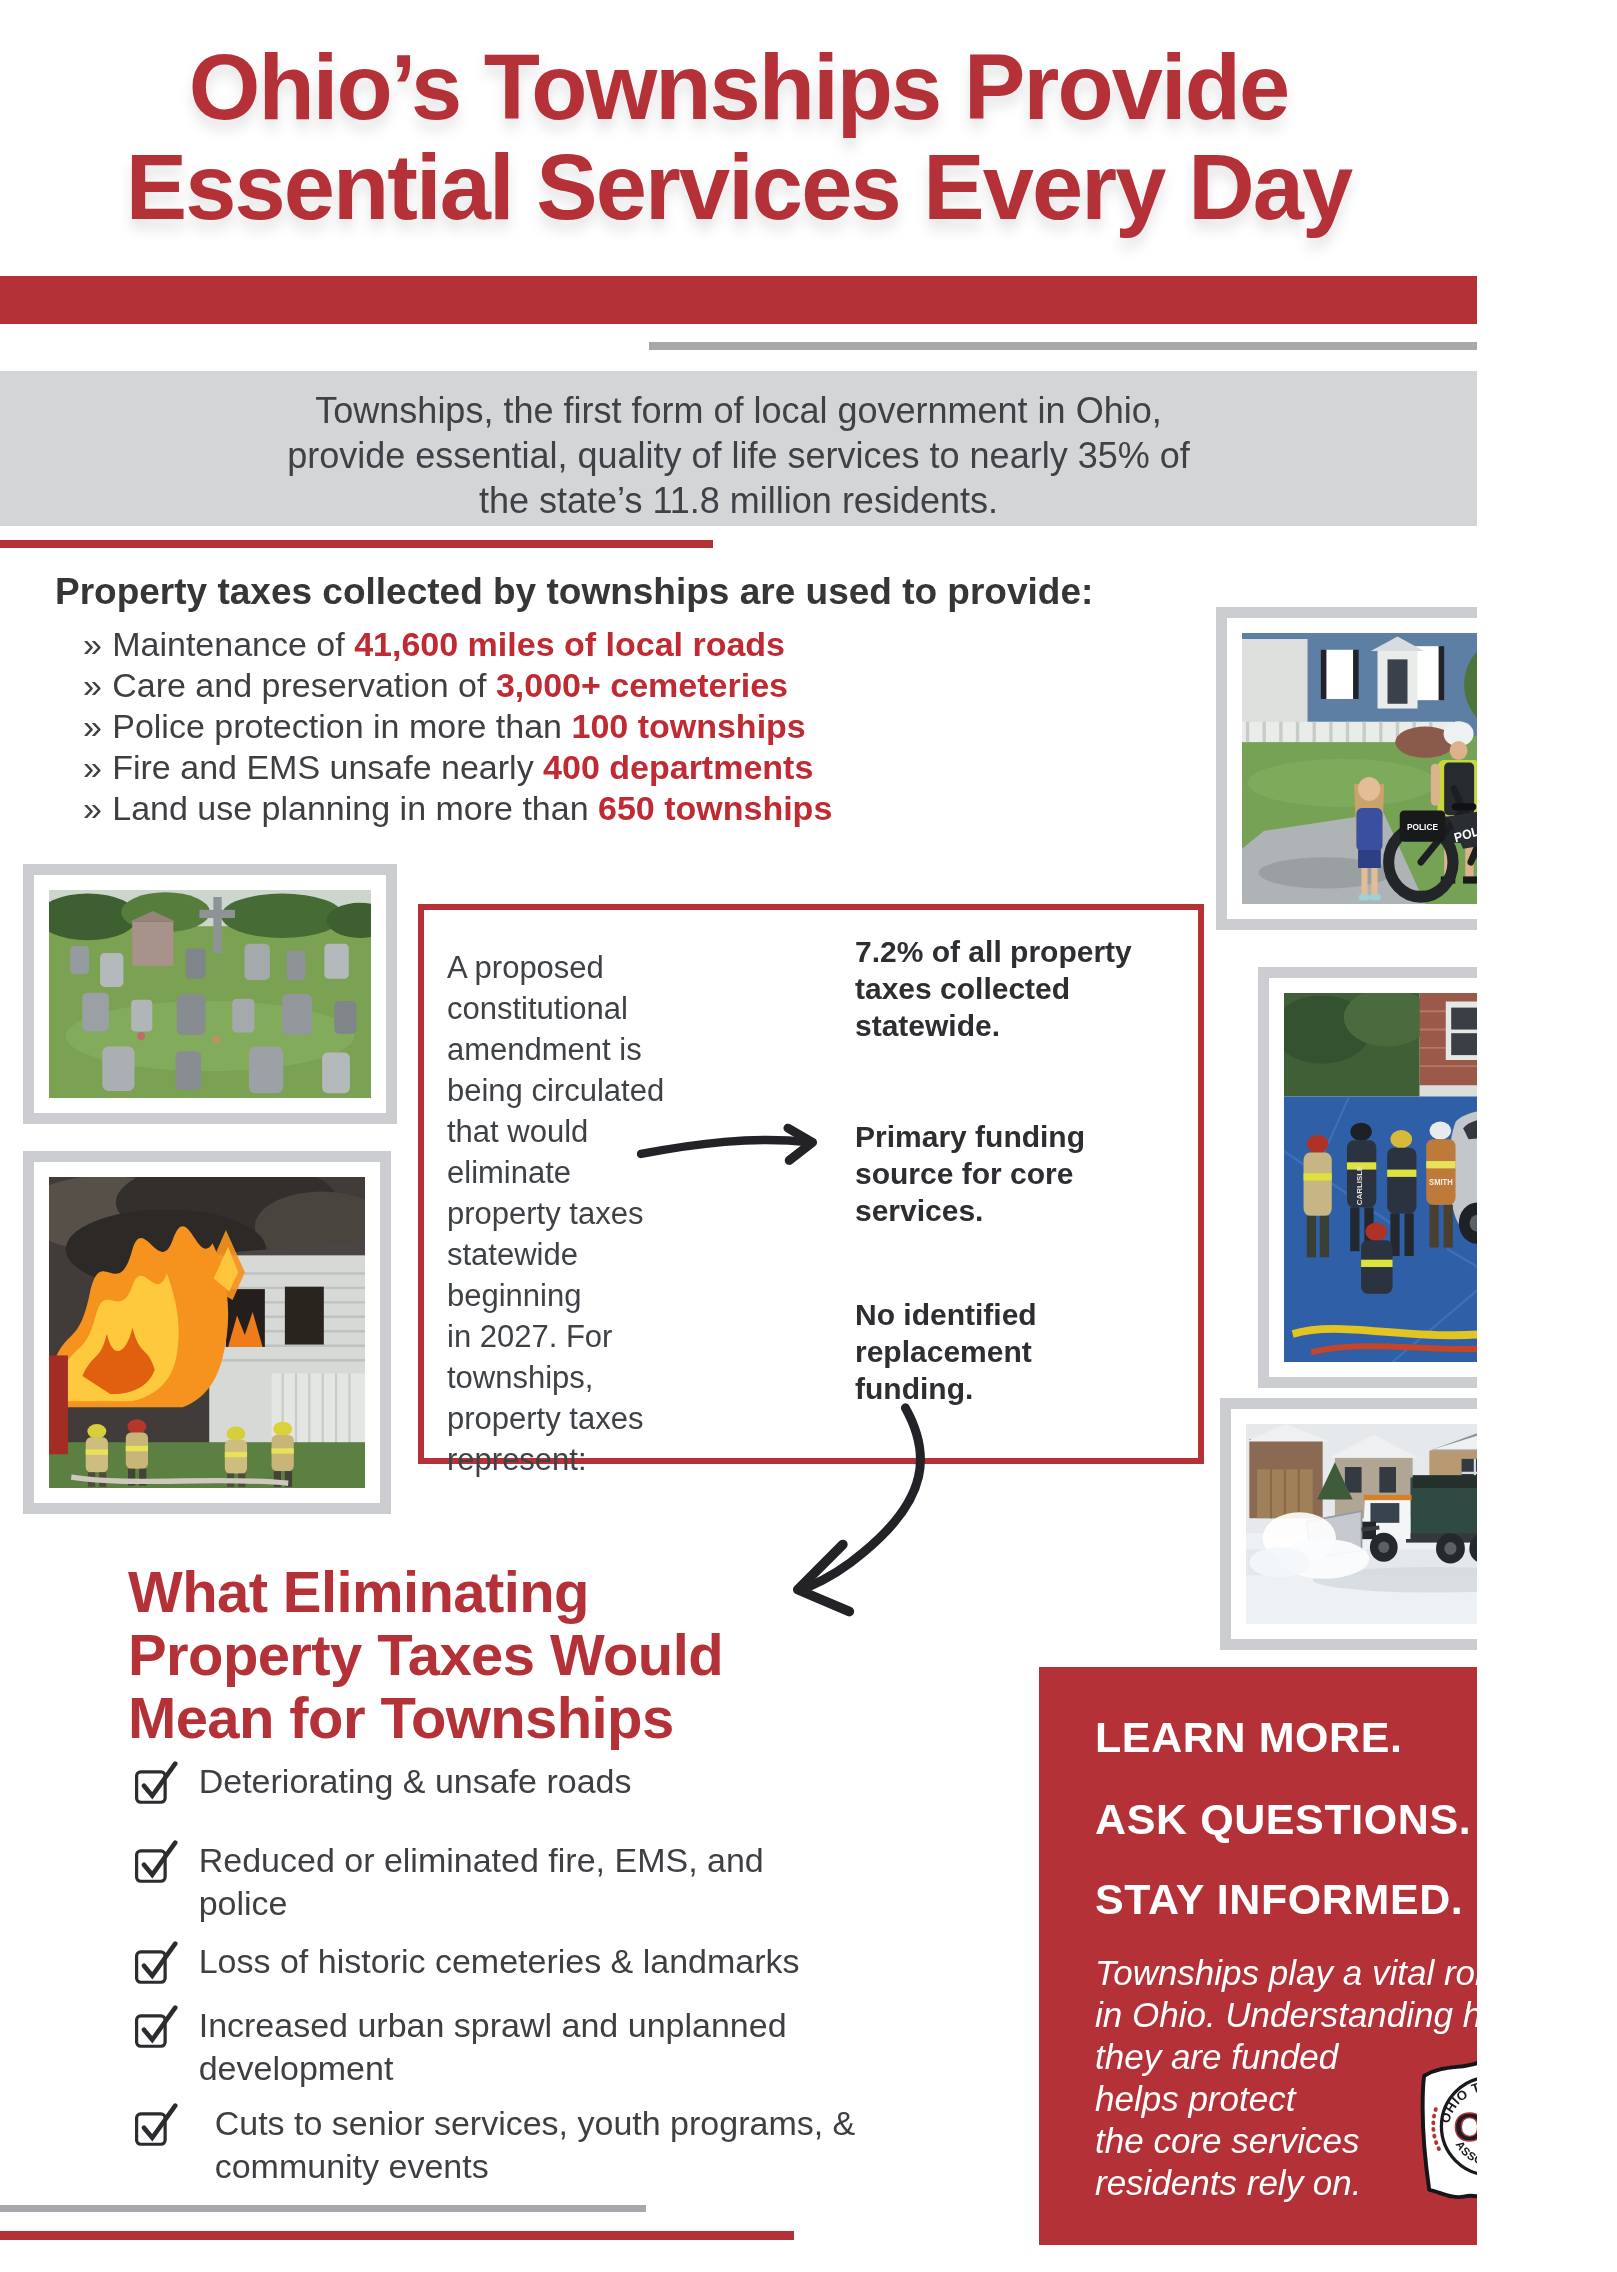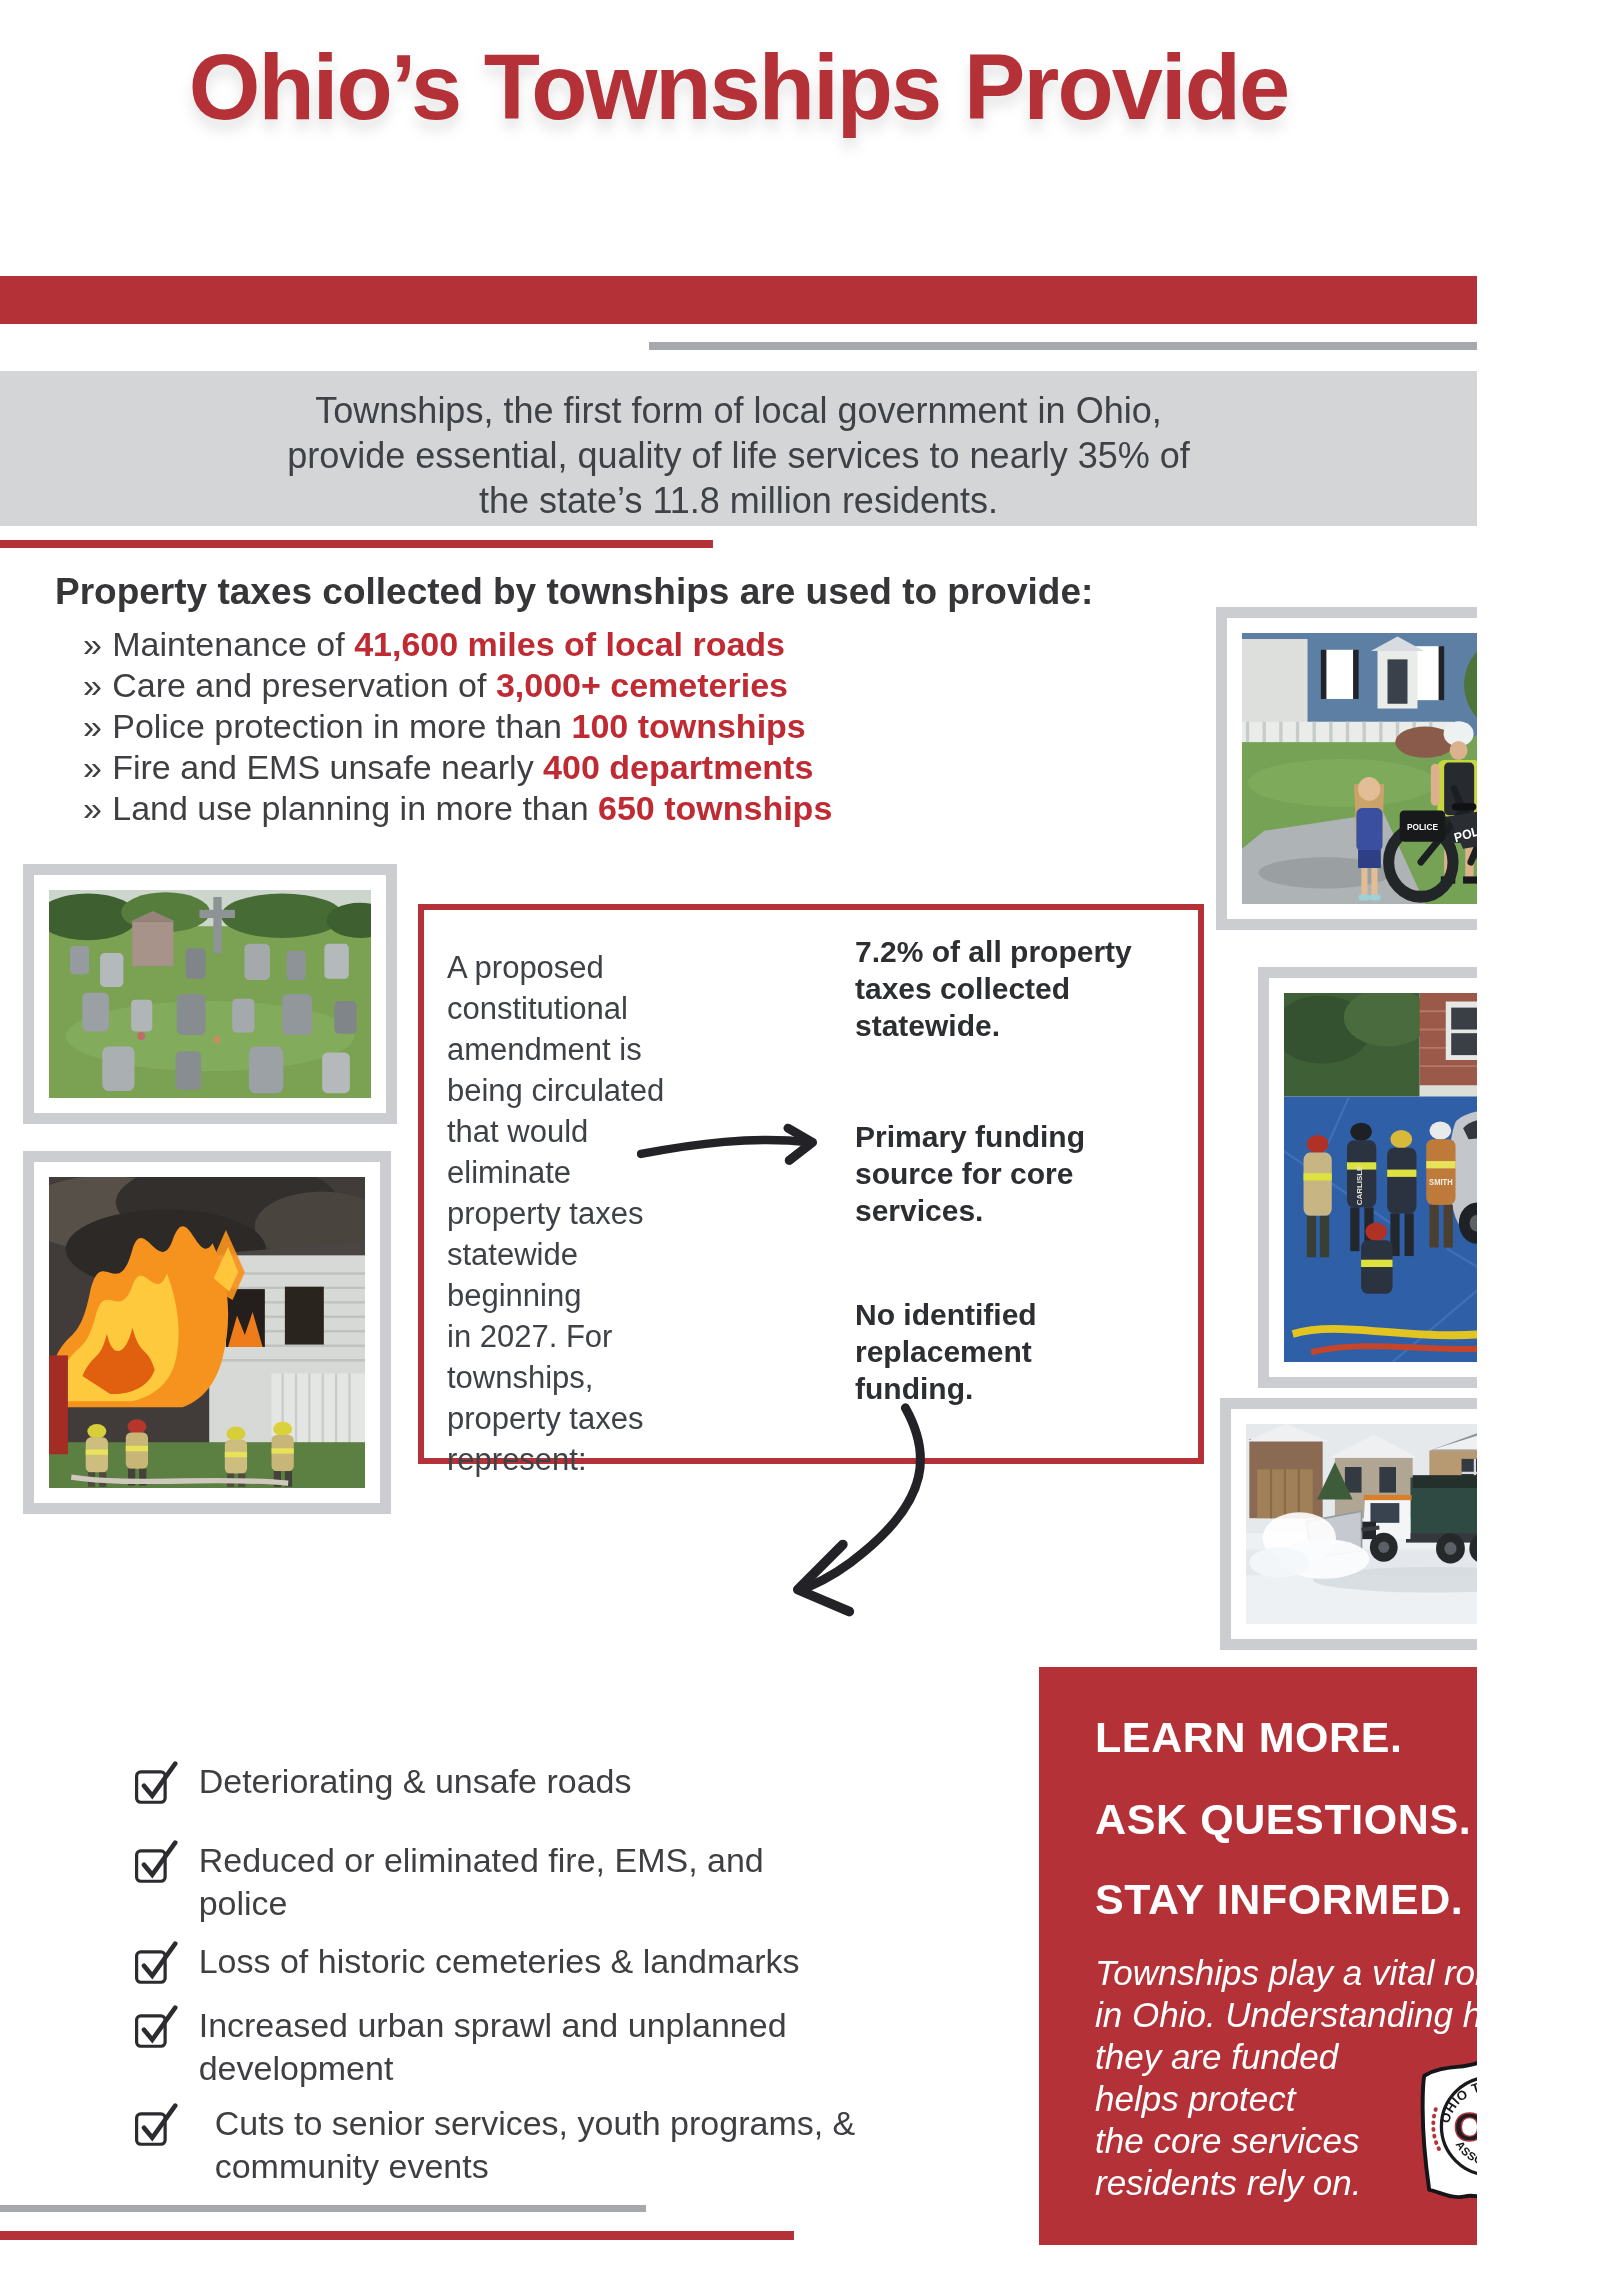--- a/index.html
+++ b/index.html
@@ -79,20 +79,21 @@
   }
   .ota-logo{position:absolute; left:369px; top:362px; width:163px; height:201px;}
 </style>
 </head>
 <body>
 
 <div id="page">
 
   <div class="title">
     <div>Ohio’s Townships Provide</div>
+    <div>Essential Services Every Day</div>
   </div>
 
   <div class="redbar"></div>
   <div class="rule-gray-top"></div>
 
   <div class="banner">Townships, the first form of local government in Ohio,
 provide essential, quality of life services to nearly 35% of
 the state’s 11.8 million residents.</div>
   <div class="rule-red-left"></div>
 
@@ -395,20 +396,23 @@
     <div class="fact" id="fact-2">No identified
 replacement
 funding.</div>
   </div>
 
   <svg class="curved-arrow" viewBox="0 0 360 340">
     <path d="M283,10 C322,80 320,150 218,234 C190,258 160,276 132,288" stroke="#232327" stroke-width="14" fill="none" stroke-linecap="round"></path>
     <path d="M186,222 L116,292 L196,326" stroke="#232327" stroke-width="15" fill="none" stroke-linecap="round" stroke-linejoin="round"></path>
   </svg>
 
+  <div class="impact-heading">What Eliminating
+Property Taxes Would
+Mean for Townships</div>
 
   <div class="check-list">
     <div class="check-item" id="check-0">
       <svg viewBox="0 0 100 112">
           <rect x="10" y="34" width="62" height="66" rx="9" fill="#ffffff" stroke="#2c2c30" stroke-width="7"></rect>
           <path d="M26,64 L44,86 L94,16" stroke="#2c2c30" stroke-width="10" fill="none" stroke-linecap="round"></path>
         </svg>
       <div class="txt">Deteriorating &amp; unsafe roads</div>
     </div>
     <div class="check-item" id="check-1">

